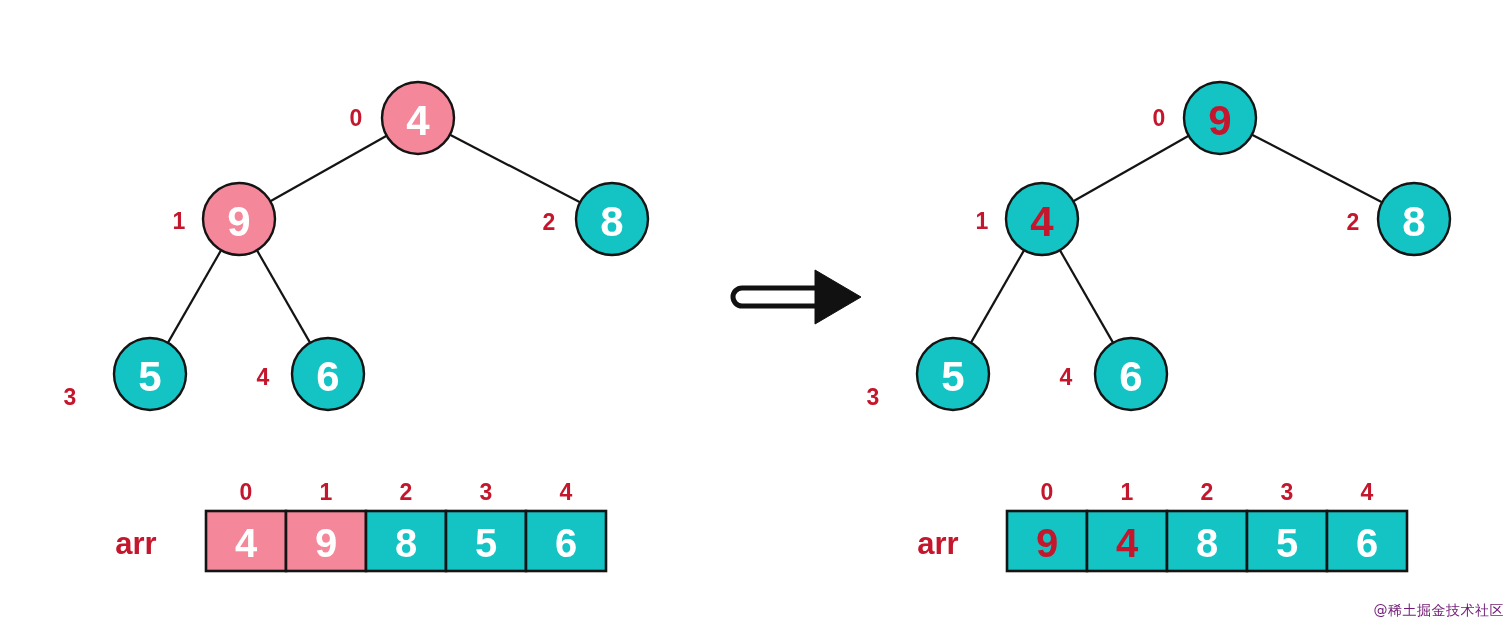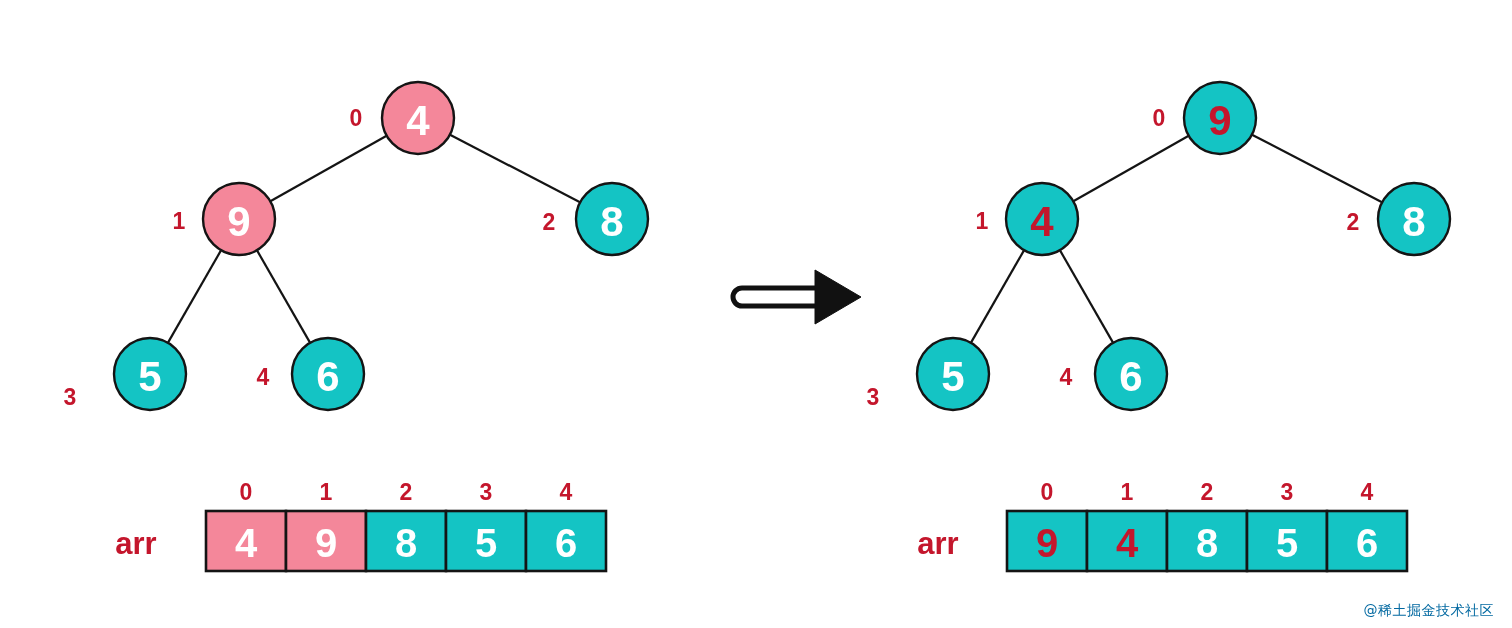--- a/index.html
+++ b/index.html
@@ -87,25 +87,25 @@
     stroke: #111111;
     stroke-width: 5;
   }
   .arrow-head {
     fill: #111111;
     stroke: #111111;
     stroke-width: 1;
   }
   .watermark {
     position: absolute;
-    right: 18px;
+    right: 8px;
     bottom: 8px;
     font-family: "DejaVu Sans", sans-serif;
     font-size: 14px;
-    color: #0369a1;
+    color: #701a75;
     letter-spacing: 0.5px;
     white-space: nowrap;
   }
 </style>
 </head>
 <body>
 
 <div id="stage">
 
   <svg class="diagram" viewBox="0 0 1512 628" xmlns="http://www.w3.org/2000/svg">

